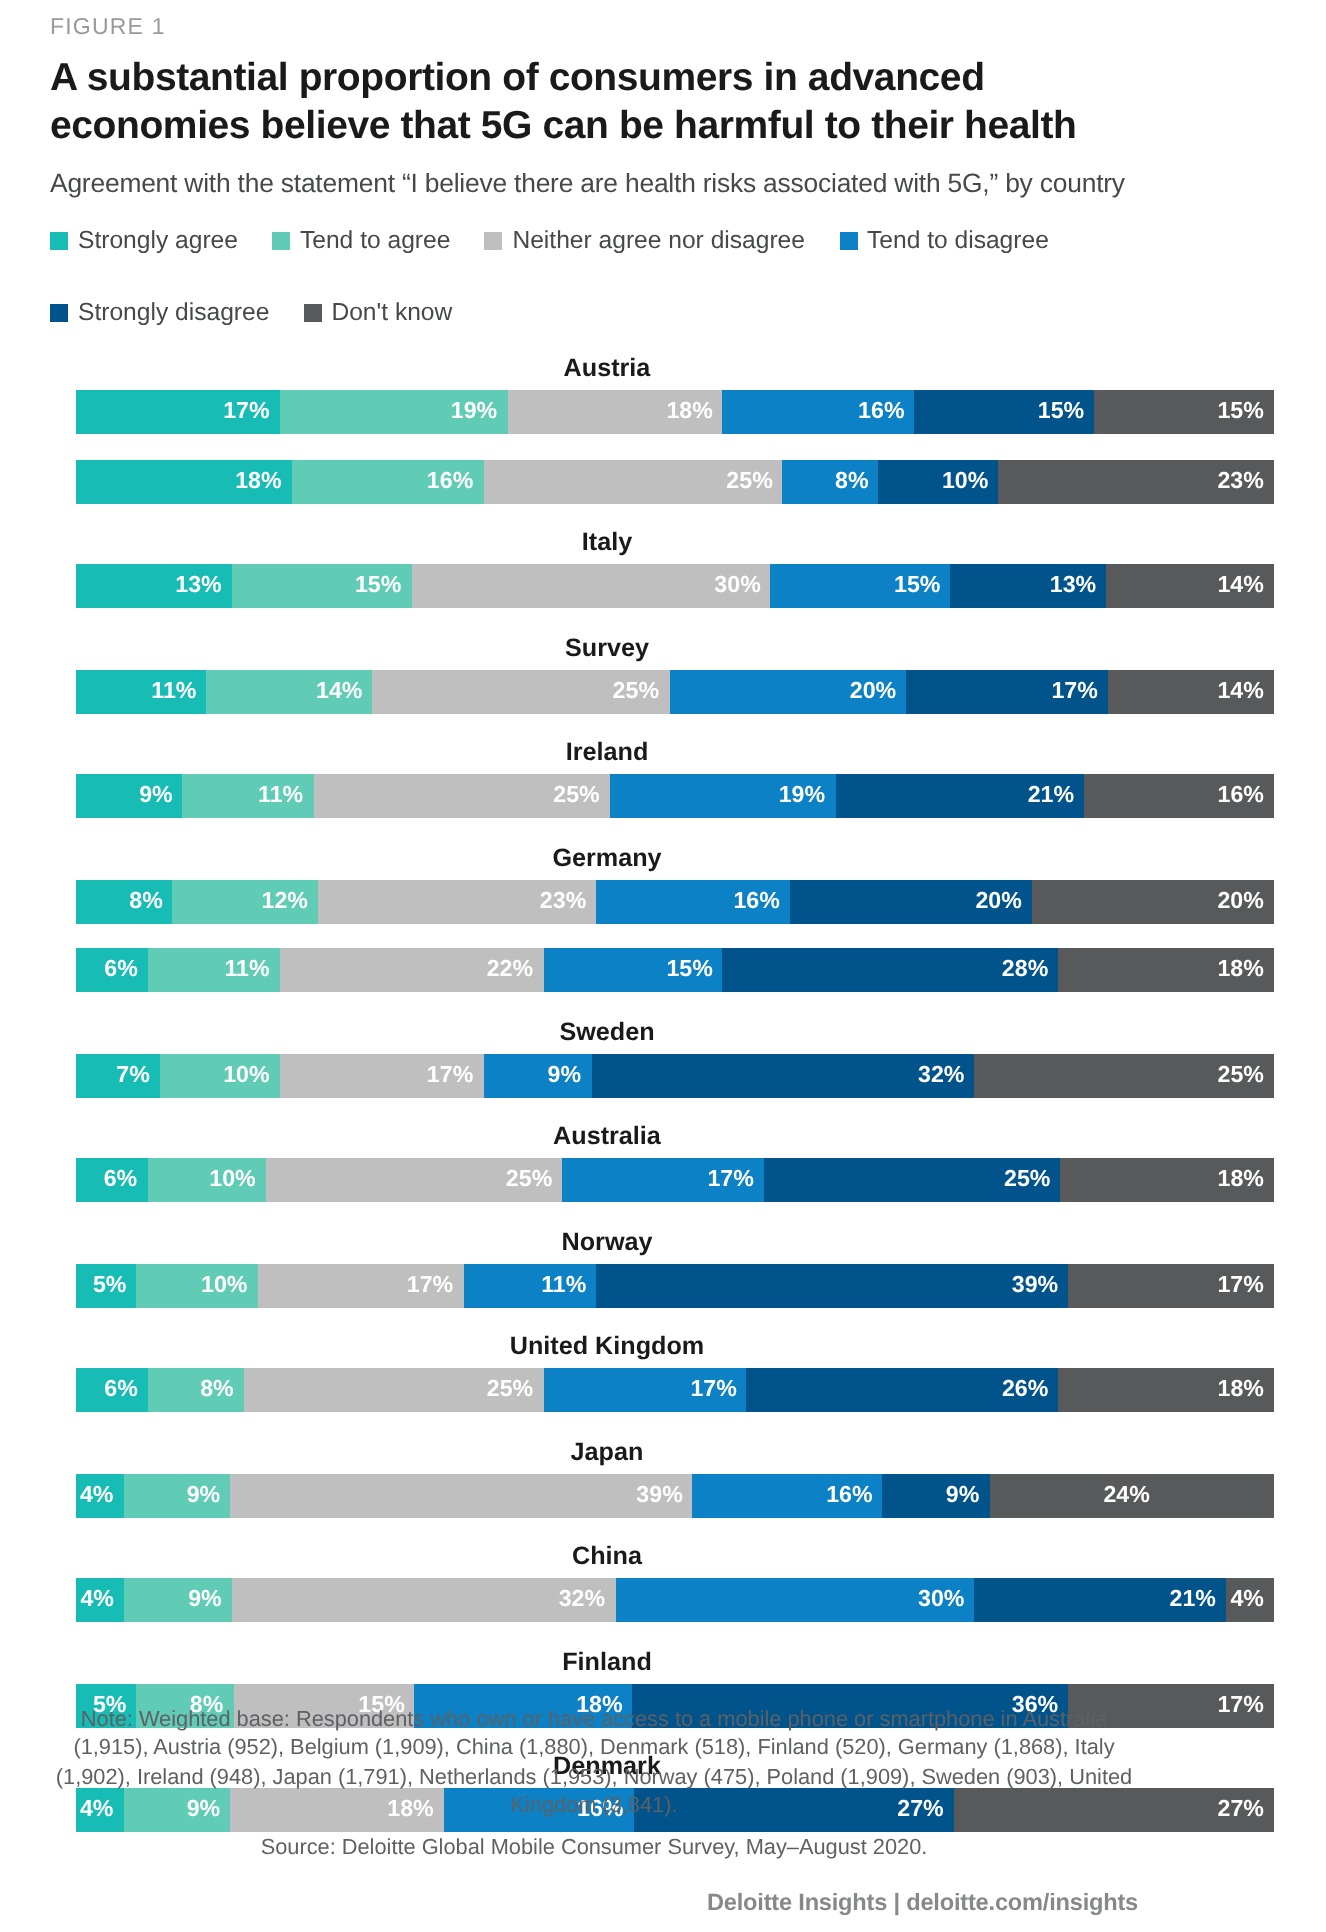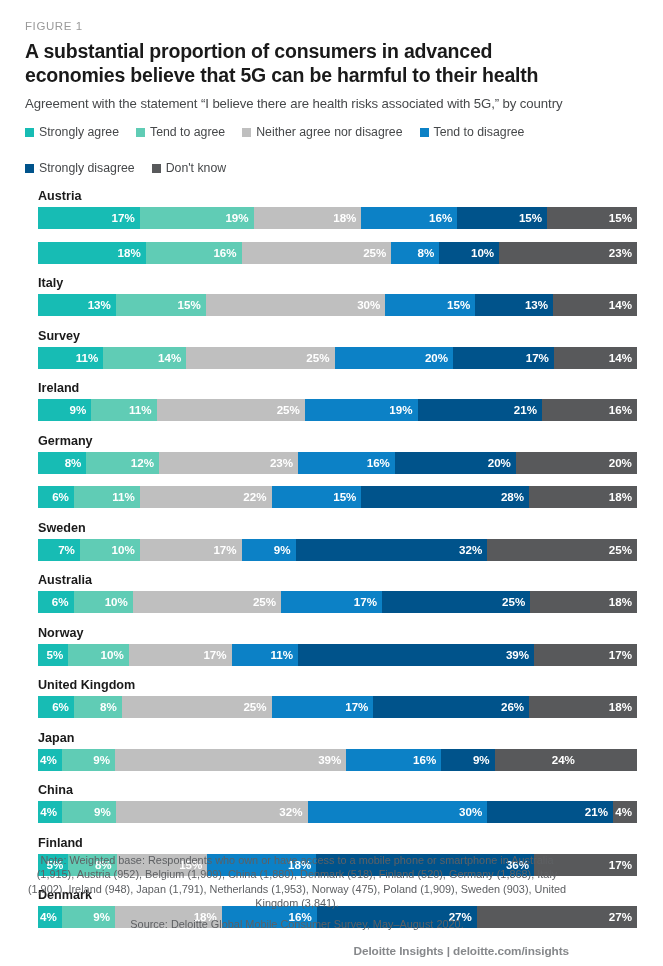--- a/index.html
+++ b/index.html
@@ -8,21 +8,21 @@
     height: 966px;
     background: #ffffff;
     font-family: "Liberation Sans", sans-serif;
     color: #333333;
     overflow: hidden;
   }
   .page {
     position: relative;
     width: 594px;
     height: 966px;
-    padding: 12px 25px;
+    padding: 0 25px;
   }
 
   
   .figure-kicker {
     font-size: 11.5px;
     letter-spacing: 0.6px;
     color: #9a9a9a;
     padding-top: 7px;
     line-height: 14px;
   }
@@ -77,20 +77,21 @@
   .country-row {
     margin-bottom: 12.5px;
   }
   .country-name {
     font-size: 12.6px;
     font-weight: bold;
     color: #1a1a1a;
     line-height: 15px;
     margin-bottom: 3px;
     margin-left: 13px;
+    text-align: center;
   }
   .bar {
     display: flex;
     width: 599px;
     height: 22px;
     margin-left: 13px;
   }
   .seg {
     display: flex;
     align-items: center;

